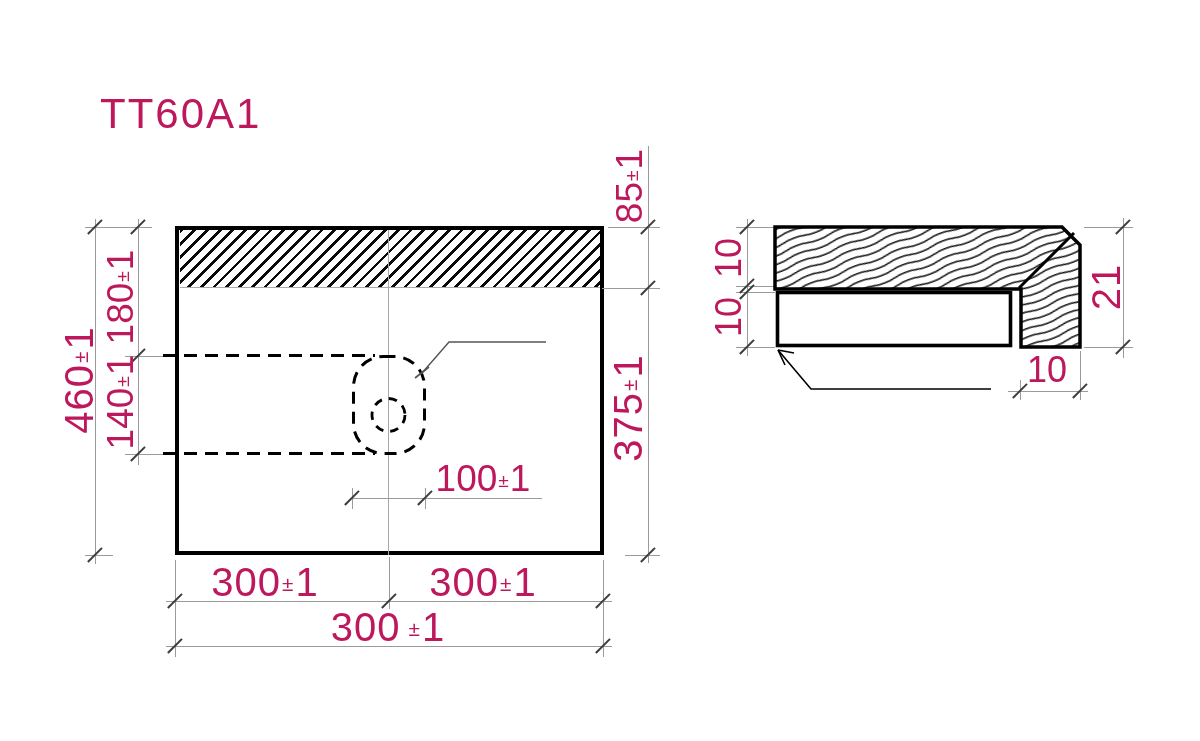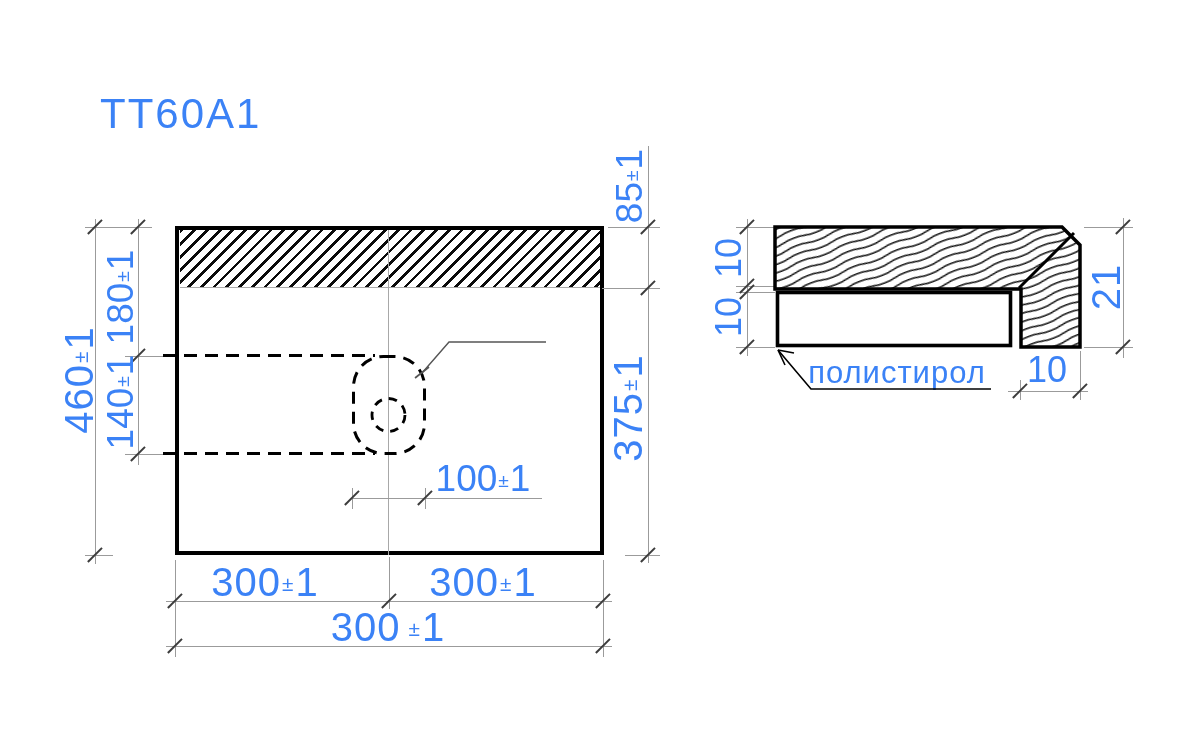--- a/index.html
+++ b/index.html
@@ -1,17 +1,17 @@
 <!DOCTYPE html>
 <html><head>
 <meta charset="utf-8">
 <style>
   html,body{margin:0;padding:0;background:#fff;}
   #canvas{position:relative;width:1200px;height:741px;background:#fff;overflow:hidden;
-          font-family:"Liberation Sans",sans-serif;color:#3b82f6;}
+          font-family:"Liberation Sans",sans-serif;color:#be185d;}
   
   .ln{position:absolute;background:#9b9b9b;}
   
   .tick{position:absolute;width:20px;height:2.2px;background:#3c3c3c;
         transform:translate(-50%,-50%) rotate(-45deg);}
   
   .hlabel{position:absolute;transform:translate(-50%,-50%);white-space:nowrap;line-height:1;}
   .vlabel{position:absolute;transform:translate(-50%,-50%) rotate(-90deg);white-space:nowrap;line-height:1;}
   .dim{font-size:40px;letter-spacing:1px;}
   .sm{font-size:37px;}
@@ -114,21 +114,20 @@
   <div class="tick" style="left:747px;top:347px;"></div>
   <div class="tick" style="left:1123px;top:227px;"></div>
   <div class="tick" style="left:1123px;top:347px;"></div>
   <div class="tick" style="left:1020px;top:391px;"></div>
   <div class="tick" style="left:1080px;top:391px;"></div>
 
   <div class="vlabel sec" style="left:729px;top:258px;"><span>10</span></div>
   <div class="vlabel sec" style="left:729px;top:317px;"><span>10</span></div>
   <div class="vlabel dim" style="left:1106px;top:287px;"><span>21</span></div>
   <div class="hlabel sec" style="left:1047px;top:370px;"><span>10</span></div>
-  <div class="hlabel mat" style="left:897px;top:372px;">полистирол</div>
 
   <svg width="1200" height="741" viewBox="0 0 1200 741">
     <defs>
       <pattern id="wavy" width="46" height="8" patternUnits="userSpaceOnUse" patternTransform="rotate(-21)">
         <path d="M0,4 Q11.5,1.4 23,4 T46,4" fill="none" stroke="#0d0d0d" stroke-width="1.6"></path>
       </pattern>
     </defs>
 
     <rect x="353.5" y="356.5" width="71" height="97" rx="30" ry="30" fill="none" stroke="#000" stroke-width="3" stroke-dasharray="12 8"></rect>
     <circle cx="388.5" cy="415" r="16.5" fill="none" stroke="#000" stroke-width="2.8" stroke-dasharray="8.5 7"></circle>

